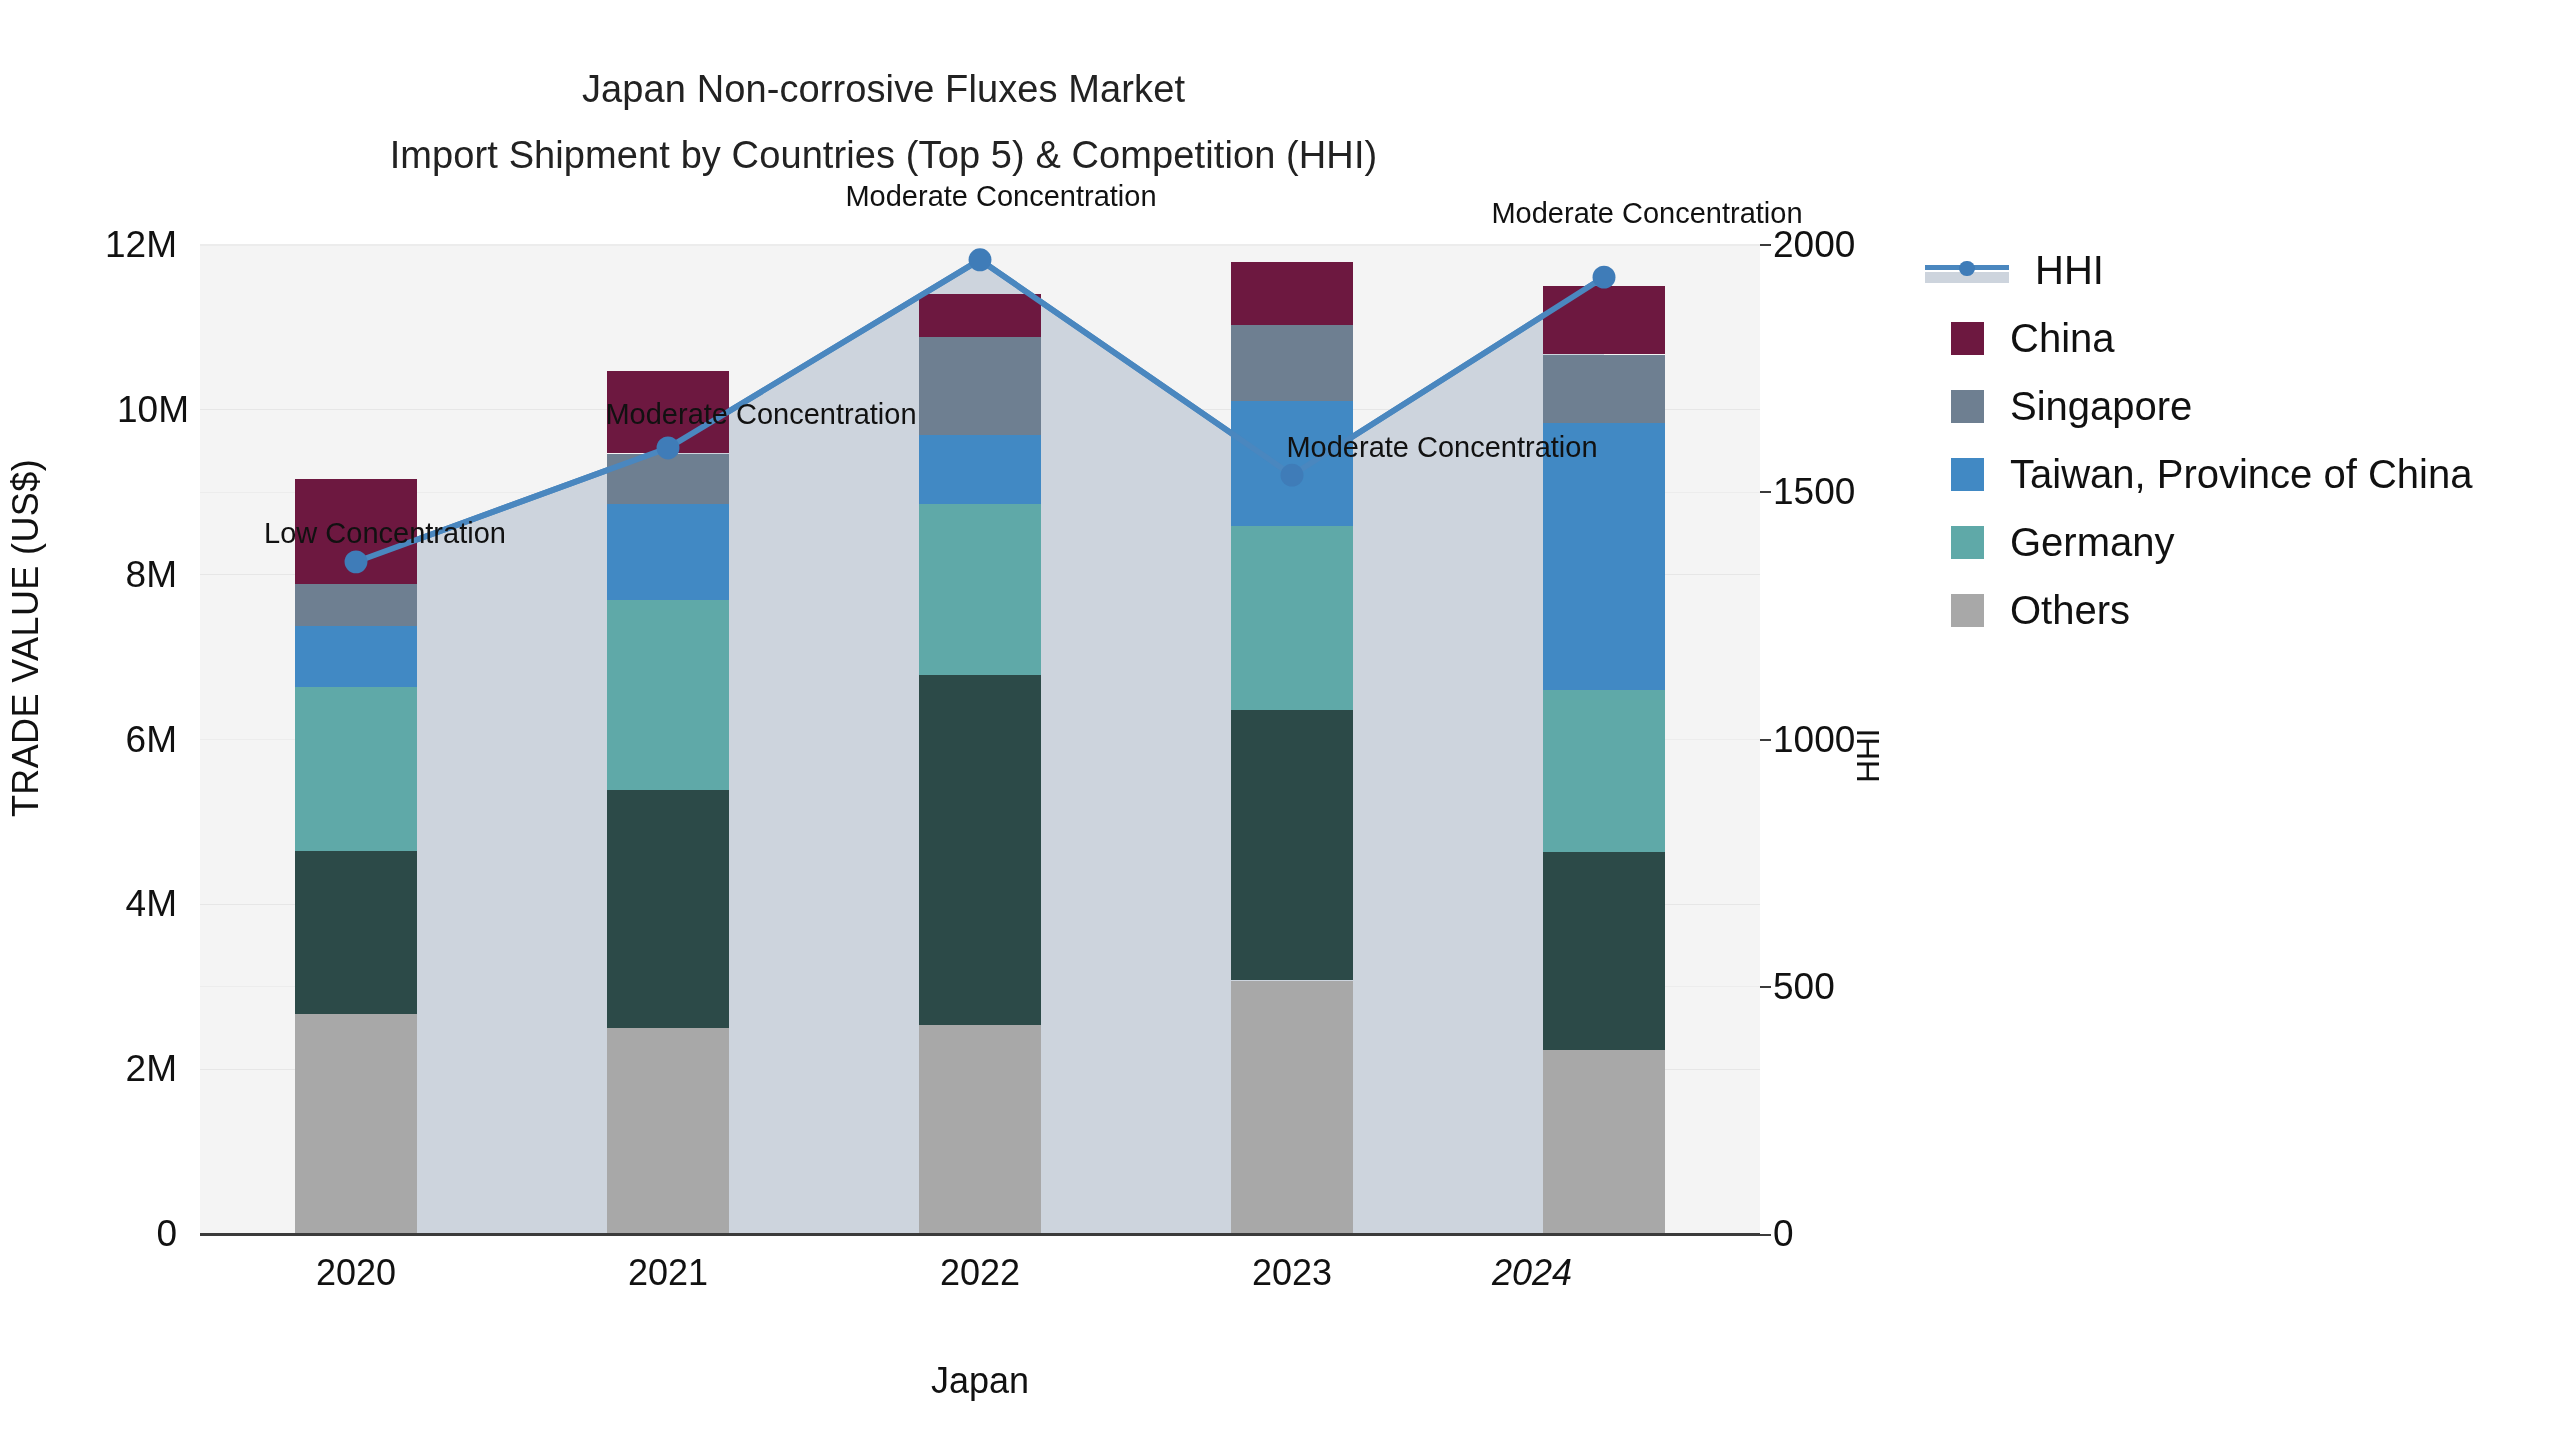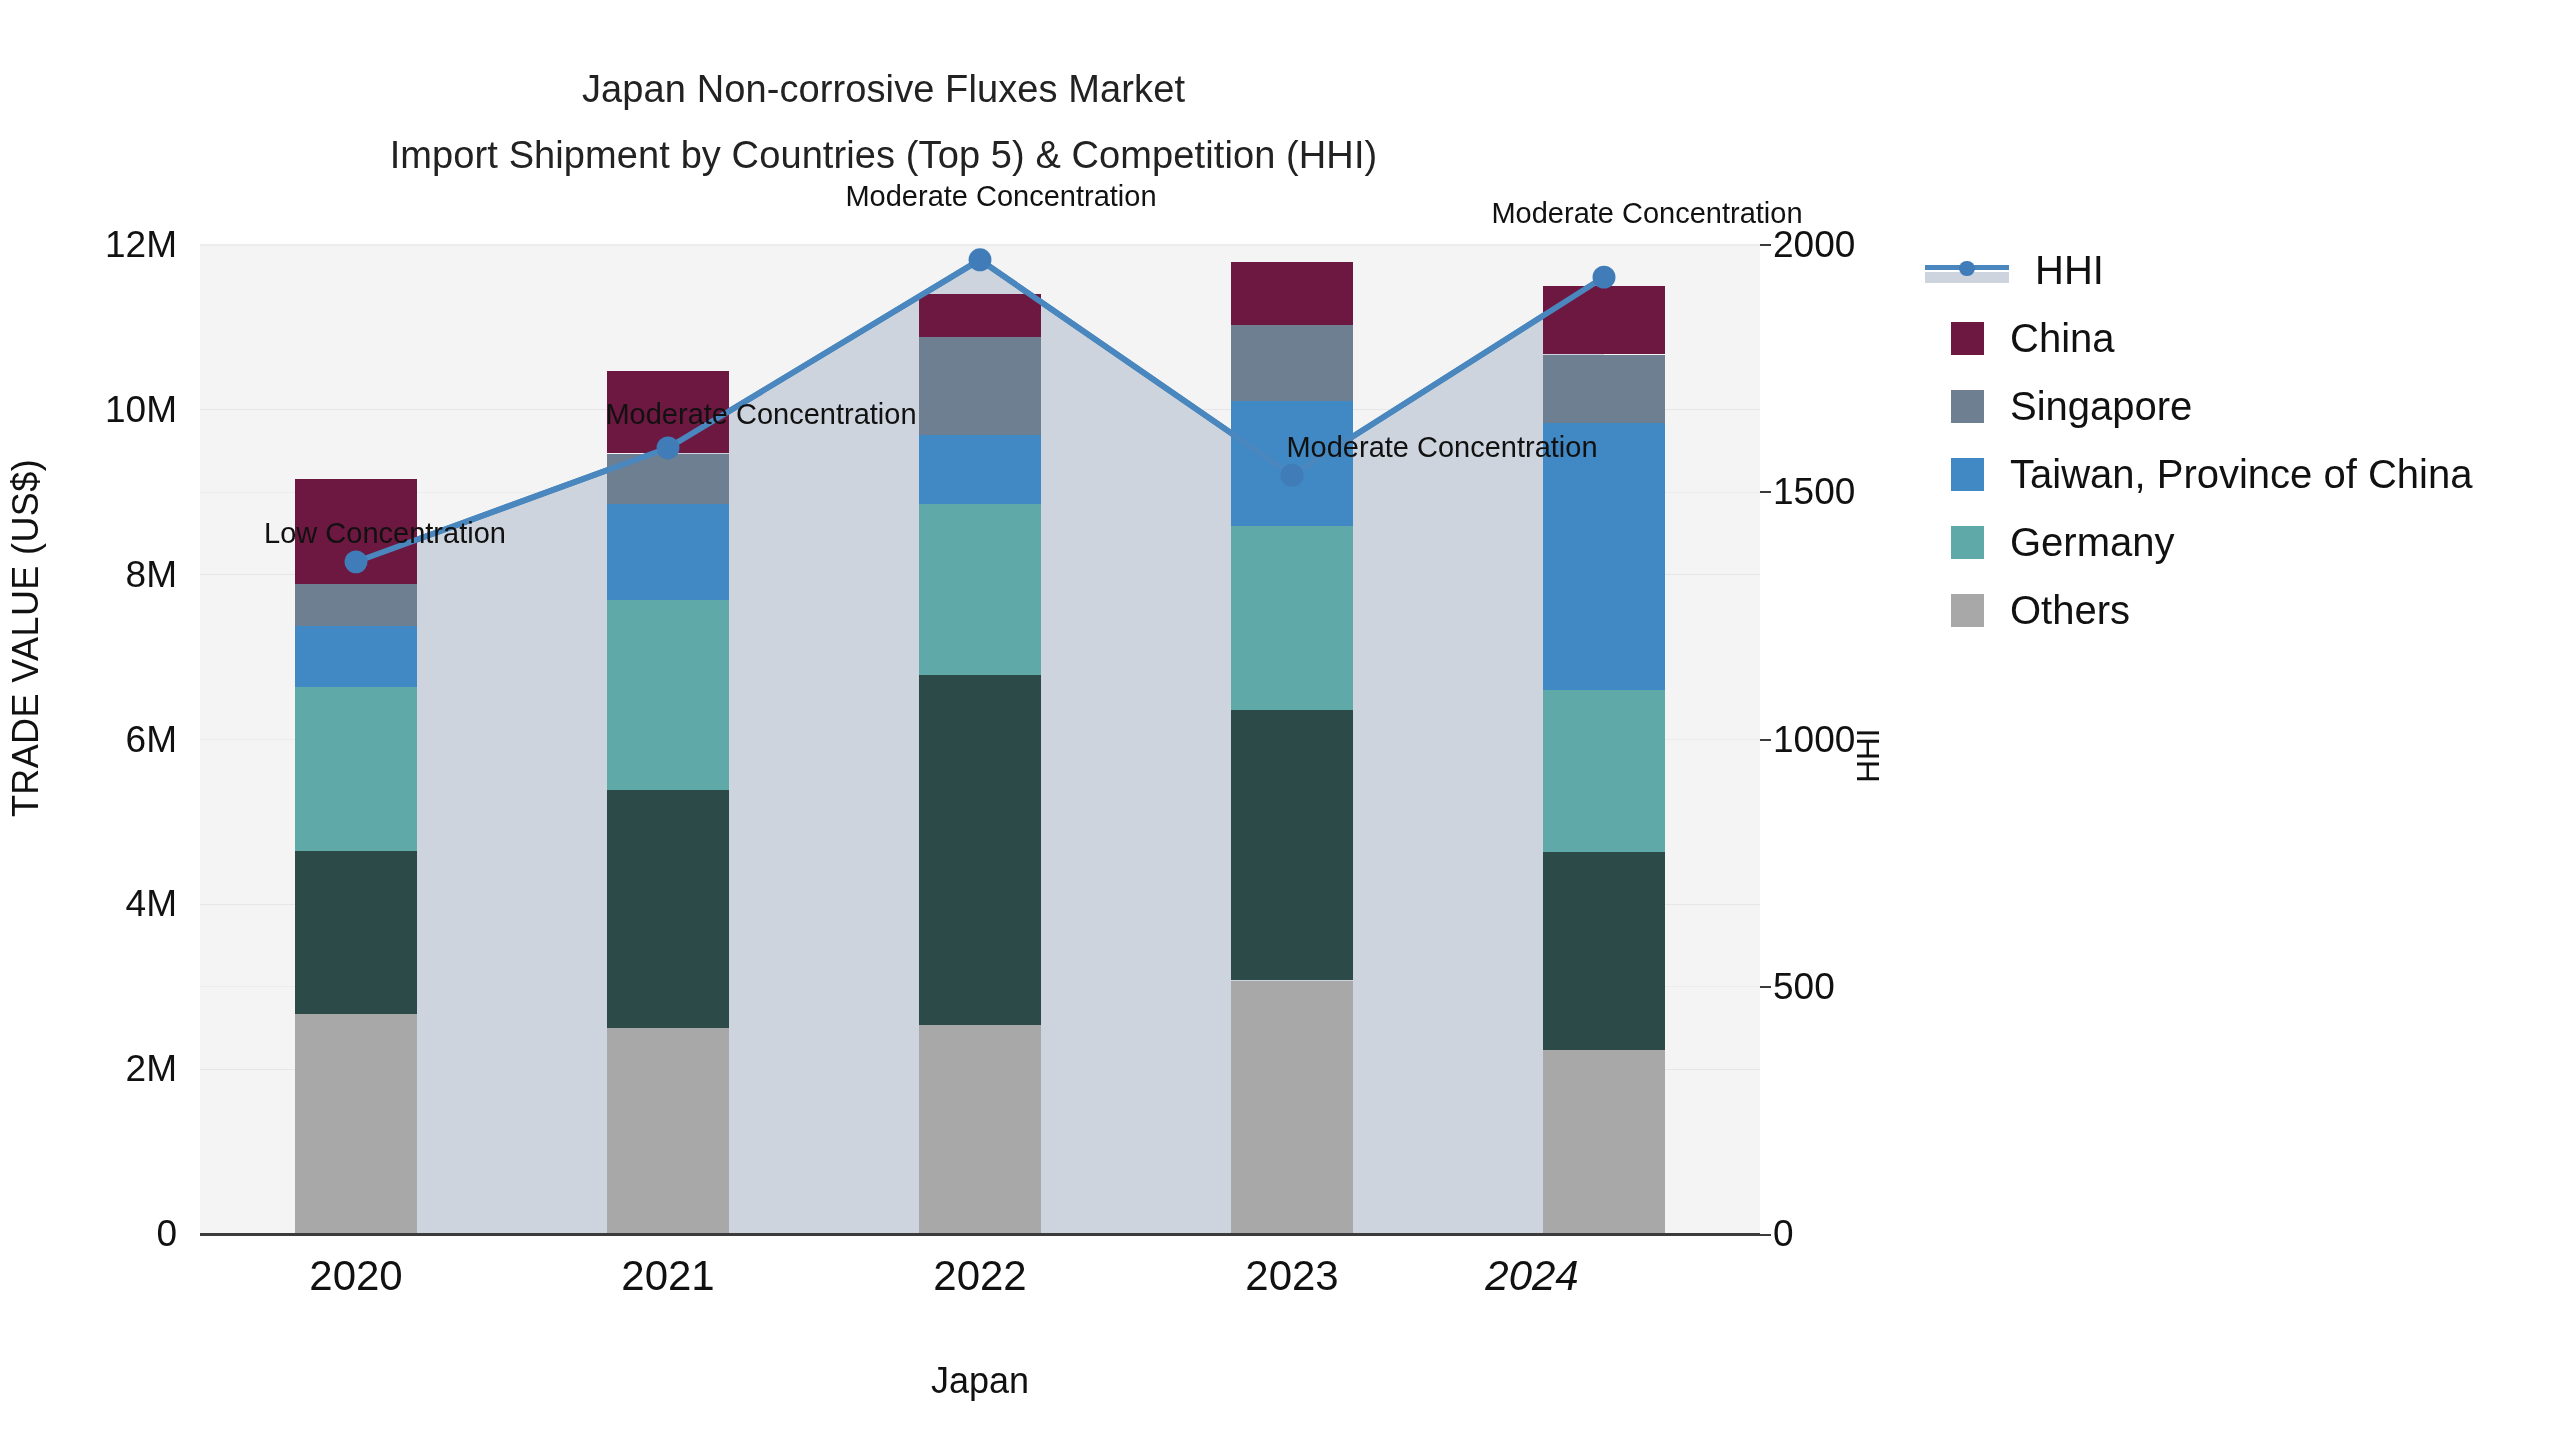--- a/index.html
+++ b/index.html
@@ -19,21 +19,21 @@
   .ylab-left{position:absolute;text-align:right;font-size:37px;color:#111;white-space:nowrap;transform:translateY(-50%);}
   .ylab-right{position:absolute;text-align:left;font-size:37px;color:#111;white-space:nowrap;transform:translateY(-50%);}
   .tickmark-right{position:absolute;width:11.4px;height:2.1px;background:#3b3b3b;left:1760px;}
 
   .axis-title-left{position:absolute;left:-225px;top:617px;width:501px;text-align:center;
       transform:rotate(-90deg);font-size:36px;color:#111;letter-spacing:0.4px;}
   .axis-title-right{position:absolute;left:1775px;top:737px;width:186px;text-align:center;
       transform:rotate(-90deg);font-size:31.5px;color:#111;}
   .axis-title-x{position:absolute;left:200px;top:1360px;width:1560px;text-align:center;font-size:36px;color:#111;}
 
-  .xcat{position:absolute;top:1252px;font-size:42px;color:#111;text-align:center;transform:translateX(-50%);}
+  .xcat{position:absolute;top:1252px;font-size:36px;color:#111;text-align:center;transform:translateX(-50%);}
 
   
   .bar-seg{position:absolute;}
   .hhi-area{position:absolute;left:0;top:0;width:1560px;height:990px;pointer-events:none;}
   .annot{position:absolute;font-size:29px;color:#111;white-space:nowrap;transform:translateX(-50%);}
 
   
   #legend{position:absolute;left:1925px;top:236px;width:644px;}
   .leg-row{display:flex;align-items:center;height:68px;}
   .leg-swatch{width:33px;height:33px;margin-right:26px;flex:0 0 auto;}
@@ -130,21 +130,21 @@
       </svg>
     </div>
 
   <div class="axis-line-x"></div>
   <div id="yticks-left">
       <div class="ylab-left" style="left: 0px; width: 177px; top: 1234px;">0</div>
       <div class="ylab-left" style="left: 0px; width: 177px; top: 1069px;">2M</div>
       <div class="ylab-left" style="left: 0px; width: 177px; top: 904px;">4M</div>
       <div class="ylab-left" style="left: 0px; width: 177px; top: 740px;">6M</div>
       <div class="ylab-left" style="left: 0px; width: 177px; top: 575px;">8M</div>
-      <div class="ylab-left" style="left: 0px; width: 177px; top: 410px;">10M</div>
+      <div class="ylab-left" style="left: 0px; width: 177px; top: 410px; padding-left: 12px;">10M</div>
       <div class="ylab-left" style="left: 0px; width: 177px; top: 245px;">12M</div>
     </div>
   <div id="yticks-right">
       <div class="ylab-right" style="left: 1773px; top: 1234px;">0</div>
       <div class="tickmark-right" style="top: 1234px;"></div>
       <div class="ylab-right" style="left: 1773px; top: 987px;">500</div>
       <div class="tickmark-right" style="top: 986px;"></div>
       <div class="ylab-right" style="left: 1773px; top: 740px;">1000</div>
       <div class="tickmark-right" style="top: 739px;"></div>
       <div class="ylab-right" style="left: 1773px; top: 492px;">1500</div>

